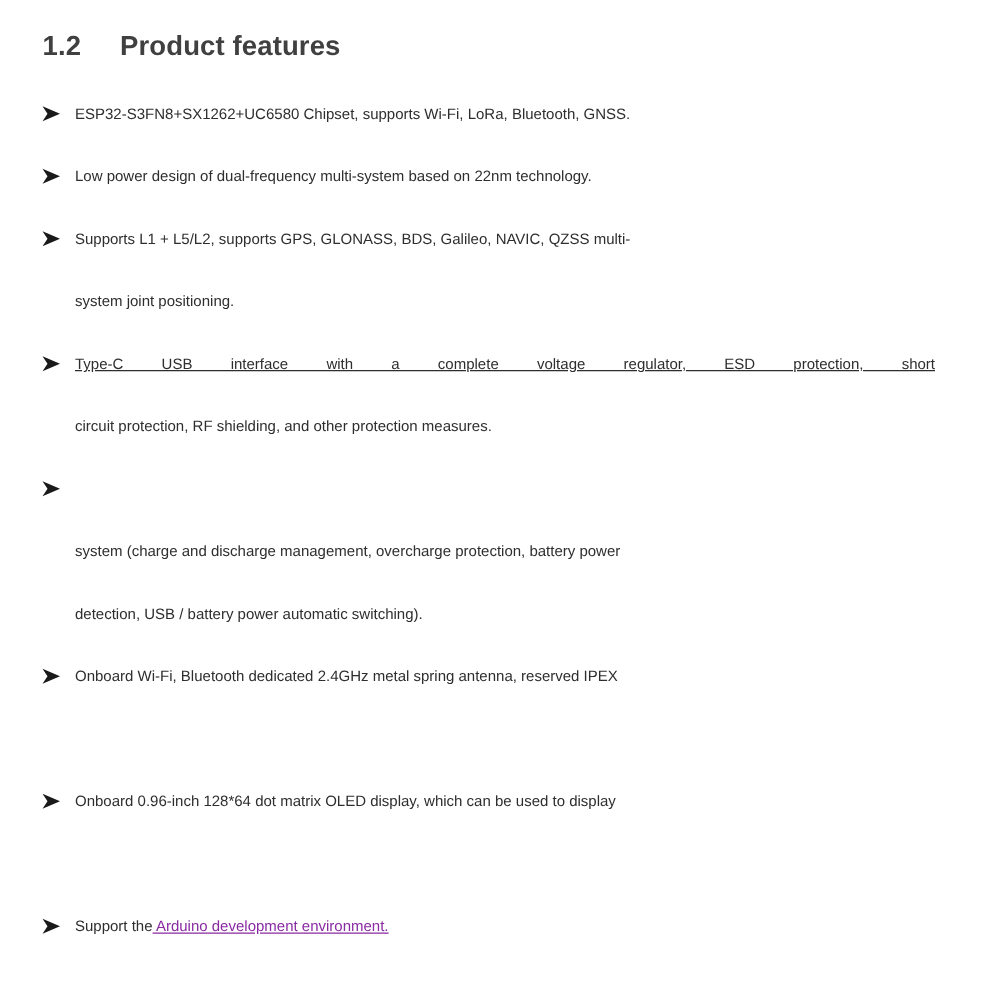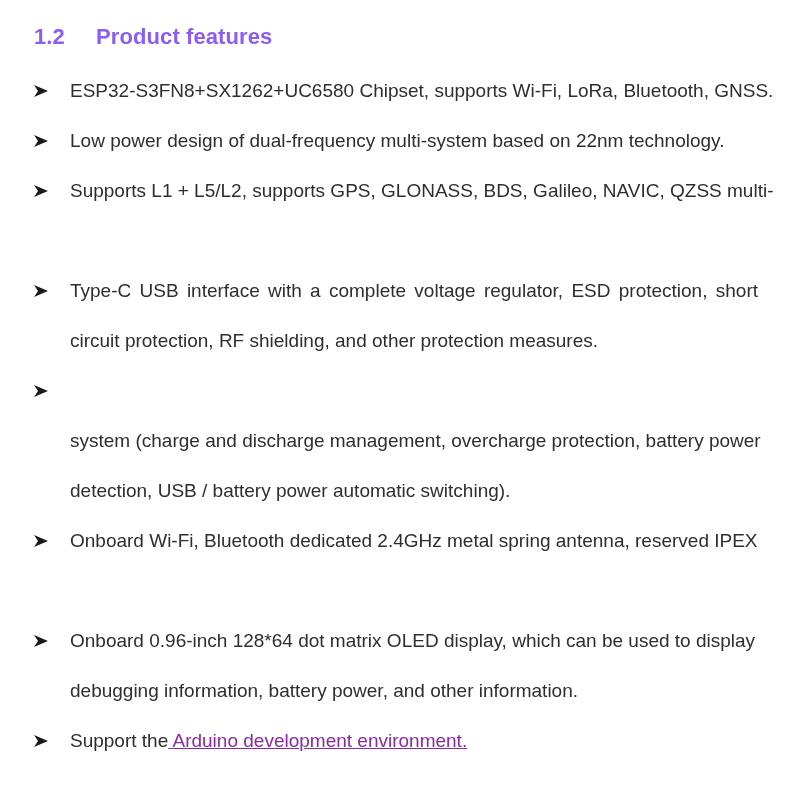--- a/index.html
+++ b/index.html
@@ -21,40 +21,41 @@
       top: 0;
       width: 800px;
       height: 800px;
     }
     .heading {
       position: absolute;
       left: 34px;
       top: 24px;
       font-size: 22px;
       font-weight: bold;
-      color: #8b5cf6;
+      color: #404040;
       letter-spacing: 0.1px;
       white-space: nowrap;
     }
     .heading .num {
       display: inline-block;
       width: 62px;
     }
     .line {
       position: absolute;
-      left: 70px;
-      font-size: 19px;
+      left: 60px;
+      font-size: 12px;
       line-height: 20px;
       white-space: nowrap;
       color: #2e2e2e;
     }
     .line.justify {
       width: 688px;
       text-align: justify;
       text-align-last: justify;
+      text-decoration: underline;
     }
     .bullet {
       position: absolute;
       left: 33px;
       width: 16px;
       height: 14px;
     }
     .bullet svg {
       display: block;
     }
@@ -87,20 +88,21 @@
       </svg>
   </div>
   <div class="line" style="top:131px">Low power design of dual-frequency multi-system based on 22nm technology.</div>
 
   <div class="bullet" style="top:184px">
     <svg width="16" height="14" viewBox="0 0 16 14">
         <path d="M1 1 L15 7 L1 13 L5 7 Z" fill="#1a1a1a"></path>
       </svg>
   </div>
   <div class="line" style="top:181px">Supports L1 + L5/L2, supports GPS, GLONASS, BDS, Galileo, NAVIC, QZSS multi-</div>
+  <div class="line" style="top:231px">system joint positioning.</div>
 
   <div class="bullet" style="top:284px">
     <svg width="16" height="14" viewBox="0 0 16 14">
         <path d="M1 1 L15 7 L1 13 L5 7 Z" fill="#1a1a1a"></path>
       </svg>
   </div>
   <div class="line justify" style="top:281px">Type-C USB interface with a complete voltage regulator, ESD protection, short</div>
   <div class="line" style="top:331px">circuit protection, RF shielding, and other protection measures.</div>
 
   <div class="bullet" style="top:384px">
@@ -117,21 +119,20 @@
       </svg>
   </div>
   <div class="line" style="top:531px">Onboard Wi-Fi, Bluetooth dedicated 2.4GHz metal spring antenna, reserved IPEX</div>
 
   <div class="bullet" style="top:634px">
     <svg width="16" height="14" viewBox="0 0 16 14">
         <path d="M1 1 L15 7 L1 13 L5 7 Z" fill="#1a1a1a"></path>
       </svg>
   </div>
   <div class="line" style="top:631px">Onboard 0.96-inch 128*64 dot matrix OLED display, which can be used to display</div>
-  <div class="line" style="top:681px">debugging information, battery power, and other information.</div>
 
   <div class="bullet" style="top:734px">
     <svg width="16" height="14" viewBox="0 0 16 14">
         <path d="M1 1 L15 7 L1 13 L5 7 Z" fill="#1a1a1a"></path>
       </svg>
   </div>
   <div class="line" style="top:731px">
     <span>Support the</span><a class="link"> Arduino development environment.</a>
   </div>
 

